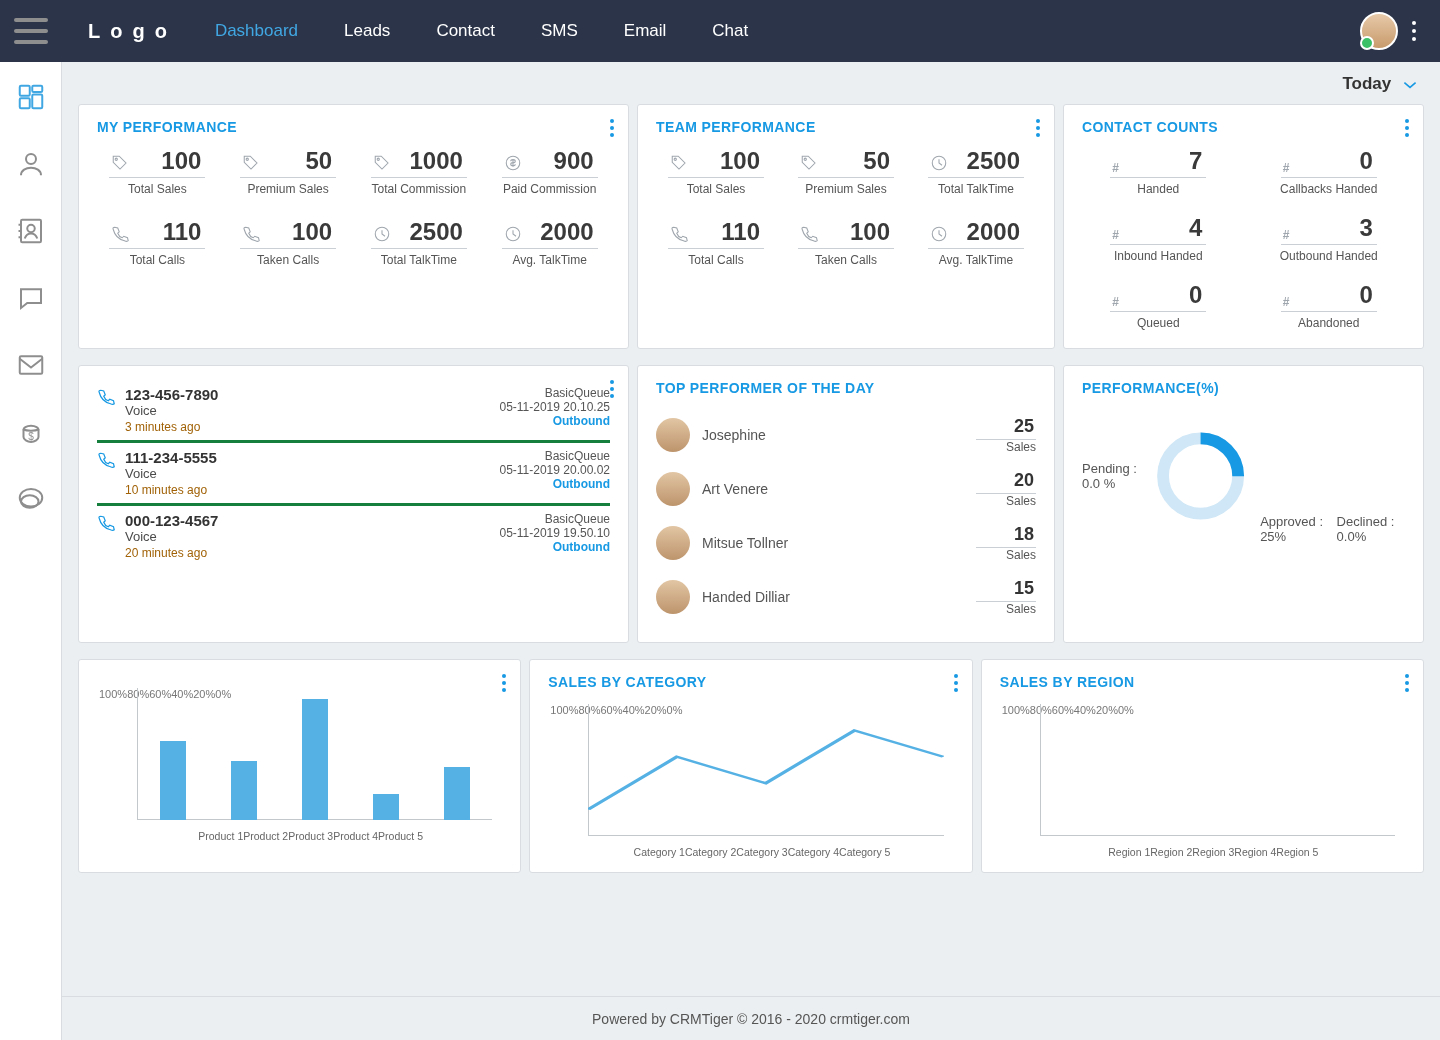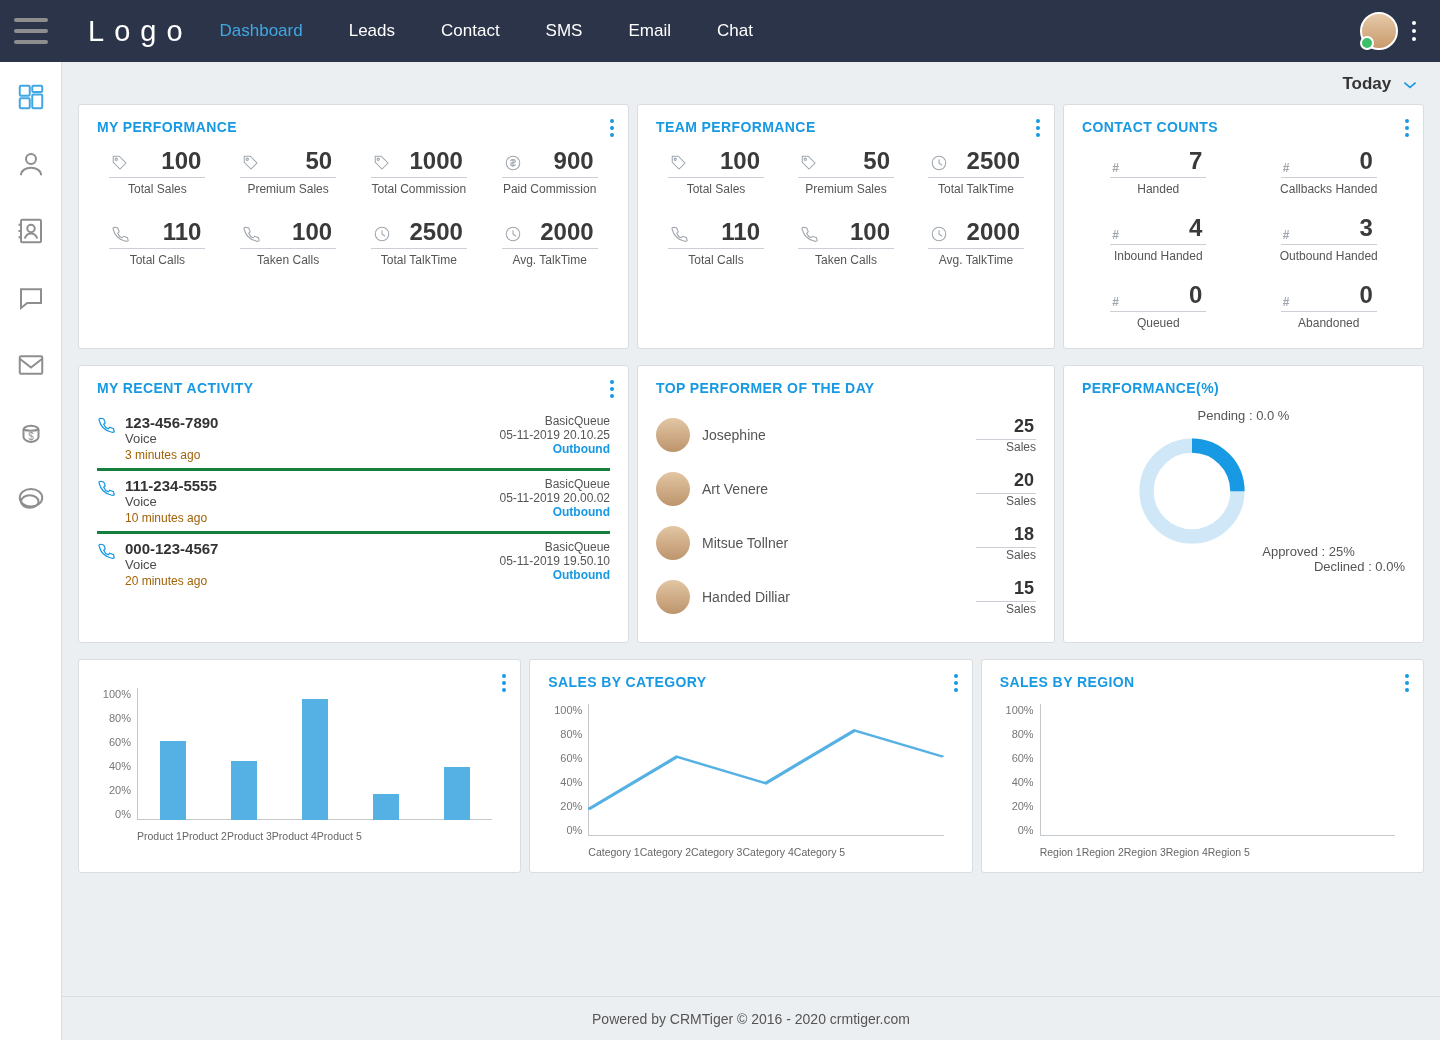--- a/index.html
+++ b/index.html
@@ -2,21 +2,21 @@
 <html><head>
 <meta charset="utf-8">
 <style>
 html,body{margin:0;padding:0;font-family:"Helvetica Neue",Arial,sans-serif;background:#eceff1;color:#4b4b4b;font-size:14px}
 *{box-sizing:border-box}
 
 
 #topbar{height:62px;background:#2b3448;display:flex;align-items:center;color:#fff;padding-left:14px}
 #hamburger{width:34px;height:26px;display:flex;flex-direction:column;justify-content:space-between;cursor:pointer;margin-right:40px}
 #hamburger span{display:block;height:4px;background:#8e8e8e;border-radius:2px}
-#logo{font-size:29px;letter-spacing:10px;font-weight:400;margin-right:27px;color:#fff}
+#logo{font-size:20px;letter-spacing:10px;font-weight:700;margin-right:38px;color:#fff}
 #mainnav{display:flex;gap:46px;font-size:17px}
 #mainnav div{cursor:pointer;position:relative;color:#fff}
 #mainnav .active{color:#41a7e3}
 #mainnav .active::before{content:"";position:absolute;top:-32px;left:50%;transform:translateX(-50%);border:9px solid transparent;border-top-color:#41a7e3}
 #topright{margin-left:auto;display:flex;align-items:center;gap:14px;padding-right:24px}
 .avatar{width:38px;height:38px;border-radius:50%;background:linear-gradient(#e7c9a9,#c89b6c);border:2px solid #fff;position:relative}
 .avatar::after{content:"";position:absolute;bottom:-2px;left:-2px;width:10px;height:10px;background:#3bbf67;border:2px solid #fff;border-radius:50%}
 .vdots{display:flex;flex-direction:column;gap:4px;cursor:pointer}
 .vdots i{width:4px;height:4px;background:#fff;border-radius:50%;display:block}
 
@@ -58,29 +58,29 @@
 .act .time{font-size:12px;color:#a16207;margin-top:2px}
 
 
 .perf{display:flex;align-items:center;gap:12px;padding:8px 0;font-size:14px;color:#555}
 .perf .pava{width:34px;height:34px;border-radius:50%;background:linear-gradient(#e2c6a4,#bd946c);flex:none}
 .perf .pname{flex:1}
 .perf .pval{text-align:right;font-size:12px;color:#555}
 .perf .pval b{display:block;font-size:18px;color:#333;border-bottom:1px solid #c9cfd4;padding:0 2px 2px 10px;min-width:60px;text-align:right}
 
 
-#donutwrap{display:flex;flex-direction:column;align-items:center;font-size:13px;color:#555}
+#donutwrap{display:flex;flex-direction:row;align-items:center;font-size:13px;color:#555}
 #donut{width:120px;height:120px;margin:8px 0}
 
 
 .chartcard{flex:1}
 .chartbox{position:relative;height:150px;margin:14px 10px 0 40px}
-.yaxis{position:absolute;left:-38px;top:0;bottom:18px;display:flex;flex-direction:column;justify-content:space-between;font-size:11px;color:#777;text-align:right;width:32px}
+.yaxis{position:absolute;left:-38px;top:0;bottom:18px;display:flex;flex-direction:row;justify-content:space-between;font-size:11px;color:#777;width:32px}
 .grid{position:absolute;left:0;right:0;bottom:18px;border-left:1px solid #c3c8cd;border-bottom:1px solid #c3c8cd}
-.xaxis{position:absolute;left:0;right:8px;bottom:-4px;display:flex;justify-content:flex-start;font-size:10.5px;color:#666}
+.xaxis{position:absolute;left:0;right:8px;bottom:-4px;display:flex;justify-content:center;font-size:10.5px;color:#666}
 .bars{position:absolute;left:0;right:0;bottom:18px;top:0;display:flex;justify-content:space-around;align-items:flex-end}
 .bar{width:26px;background:#55b1e4}
 .bar2{width:13px}
 .bargroup{display:flex;align-items:flex-end}
 
 
 #footer{position:absolute;left:62px;right:0;bottom:0;height:44px;display:flex;align-items:center;justify-content:center;background:#eceff1;color:#555;font-size:14px;border-top:1px solid #d9dde1}
 </style>
 </head>
 <body>
@@ -362,21 +362,20 @@
               <span class="val">0</span>
             </div>
     <div class="lbl">Abandoned</div>
           </div>
         </div>
     </div>
   </div>
 
   <div class="row">
     <div class="card" style="flex:1.35">
-      <h3>MY RECENT ACTIVITY</h3>
       <div class="menu3">
           <i></i>
           <i></i>
           <i></i>
         </div>
       <div id="recent">
  <div class="act">
    <svg viewBox="0 0 24 24">
               <path d="M5 3l4 1 2 5-2 2c1 3 3 5 6 6l2-2 5 2 1 4c-1 1-3 1-5 0C10 19 5 14 3 6c-1-2 0-3 2-3z"></path>
             </svg>

